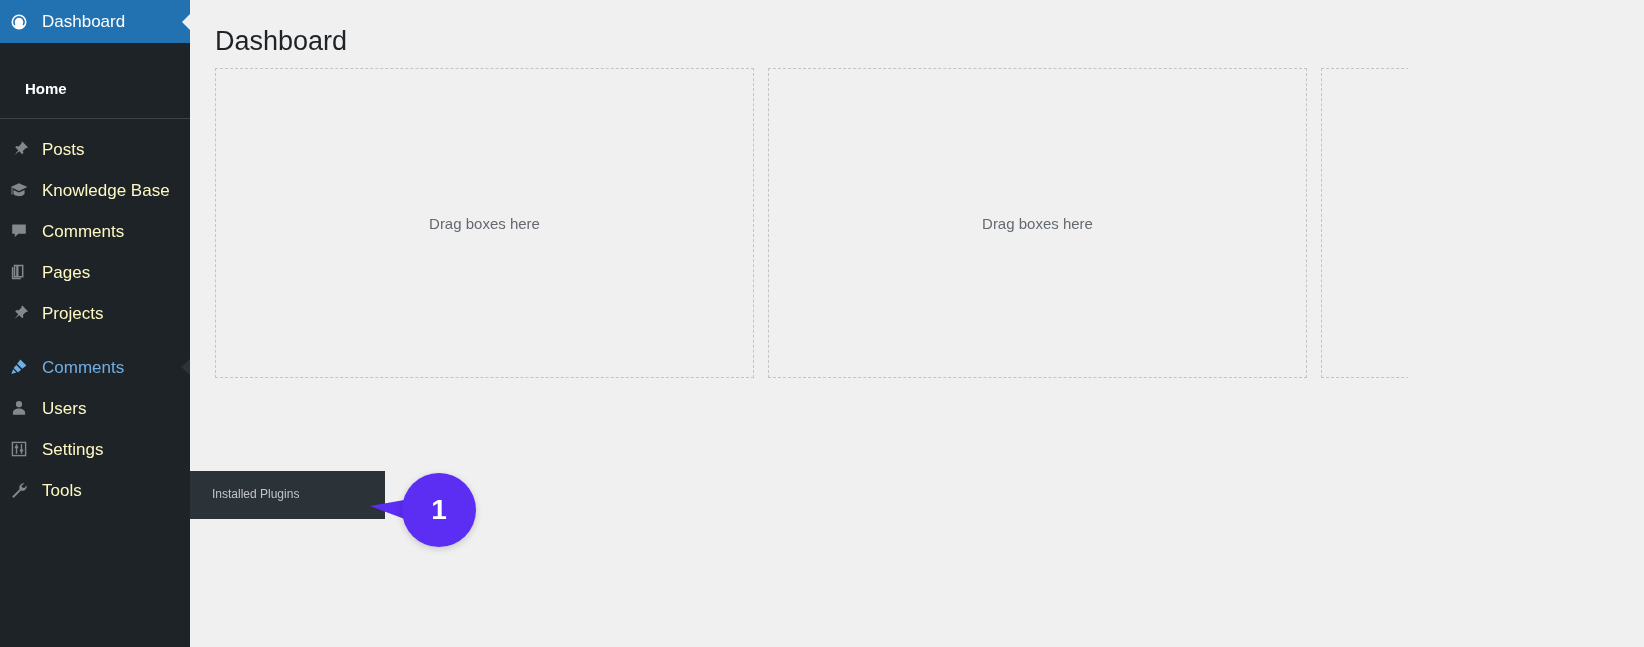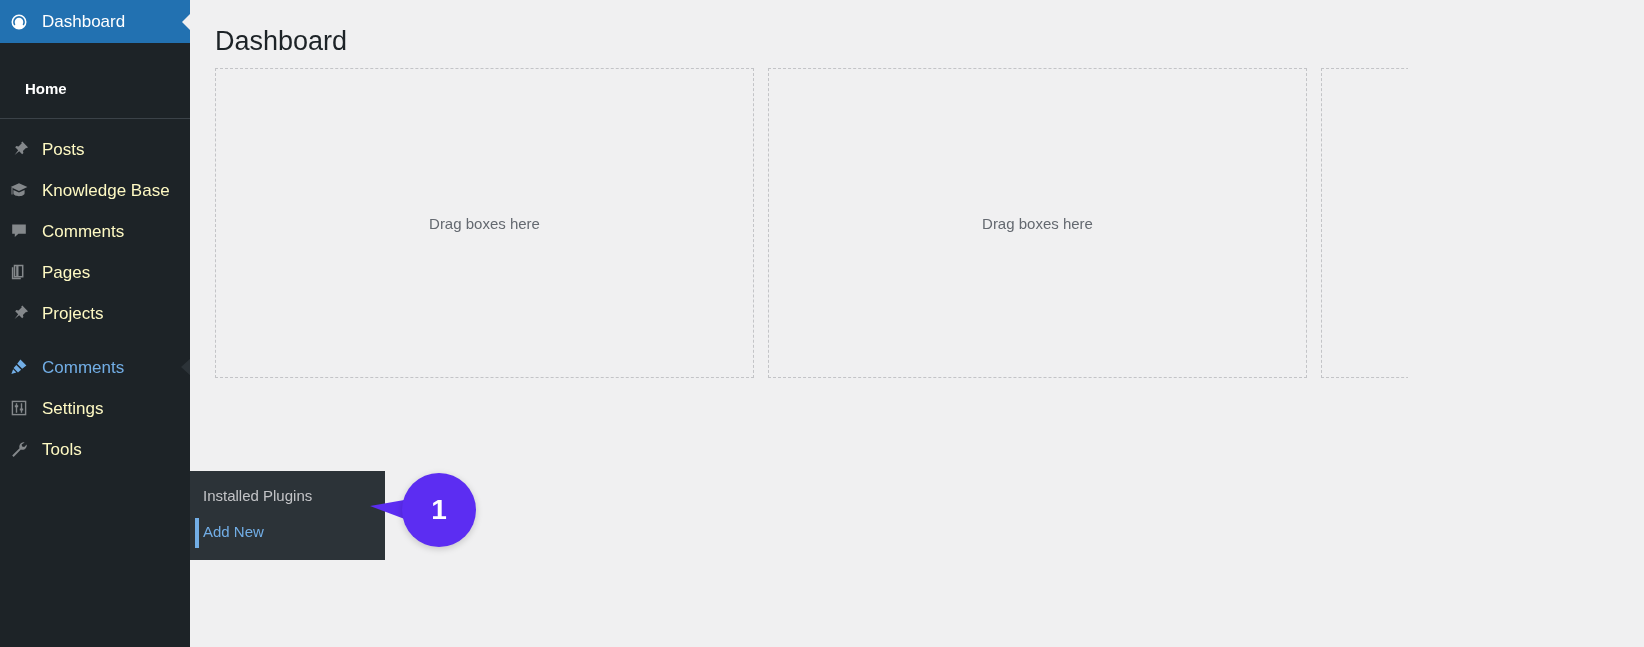--- a/index.html
+++ b/index.html
@@ -125,22 +125,22 @@
     left: 190px;
     top: 471px;
     width: 195px;
     background: #2c3338;
     padding: 7px 0 9px 0;
     box-sizing: border-box;
     z-index: 40;
   }
   .flyout .fly-item {
     position: relative;
-    padding: 8px 0 8px 13px;
-    font-size: 15px;
+    padding: 8px 0 8px 22px;
+    font-size: 12px;
     color: #c3c4c7;
     cursor: pointer;
     line-height: 1.35;
   }
   .flyout .fly-item.current {
     color: #72aee6;
   }
   .flyout .fly-item.current:before {
     content: "";
     position: absolute;
@@ -301,20 +301,29 @@
       <span class="mi-icon">
         <svg width="20" height="20" viewBox="0 0 20 20" fill="#72aee6">
           <path d="M11.4 2.6L8.2 6.8l5 5 4.2-3.2zM7.3 7.9L4.6 11l4.4 4.4 3.1-2.7z"></path>
           <path d="M4.1 12.2l-1.7 4.9 4.9-1.7z"></path>
         </svg>
       </span>
       <span class="mi-label">Comments</span>
       <span class="arrow-notch-dark"></span>
     </div>
 
+    <div class="menu-item">
+      <span class="mi-icon">
+        <svg width="20" height="20" viewBox="0 0 20 20" fill="#a7aaad">
+          <circle cx="10" cy="6.2" r="3.1"></circle>
+          <path d="M10 10.4c-3.4 0-6.1 1.9-6.1 4.2v2.1h12.2v-2.1c0-2.3-2.7-4.2-6.1-4.2z"></path>
+        </svg>
+      </span>
+      <span class="mi-label">Users</span>
+    </div>
 
     <div class="menu-item">
       <span class="mi-icon">
         <svg width="20" height="20" viewBox="0 0 20 20" fill="none" stroke="#a7aaad" stroke-width="1.4">
           <rect x="3.4" y="3.4" width="13.2" height="13.2"></rect>
           <path d="M7.5 5.2v9.6M12.5 5.2v9.6"></path>
           <path d="M5.8 8.2h3.4M10.8 11.4h3.4" stroke-width="2"></path>
         </svg>
       </span>
       <span class="mi-label">Settings</span>
@@ -326,21 +335,20 @@
           <path d="M15.6 3.4a4.5 4.5 0 0 0-5.1 5.8L3.2 16.5l1.4 1.4 7.3-7.3a4.5 4.5 0 0 0 5.8-5.1l-2.5 2.5-2.1-.5-.5-2.1z"></path>
         </svg>
       </span>
       <span class="mi-label">Tools</span>
     </div>
 
   </nav>
 
   <div class="flyout">
     <div class="fly-item">Installed Plugins</div>
-    <div class="fly-item current">Add New</div>
   </div>
 
   <main class="content">
     <h1 class="page-title">Dashboard</h1>
 
     <div class="dashboard-widgets">
       <div class="drop-zone">
         <span class="dz-label">Drag boxes here</span>
       </div>
       <div class="drop-zone">

